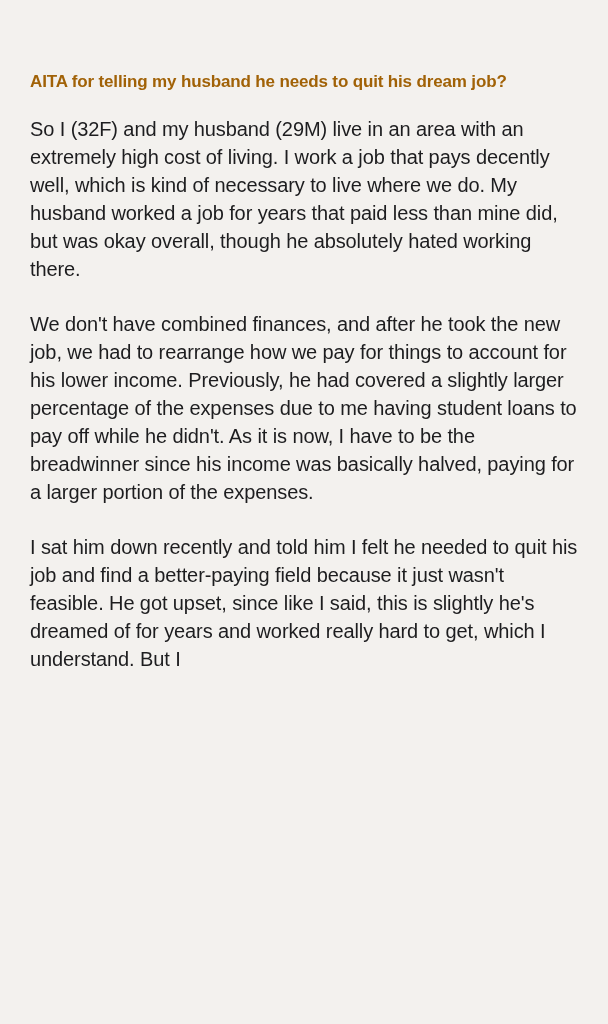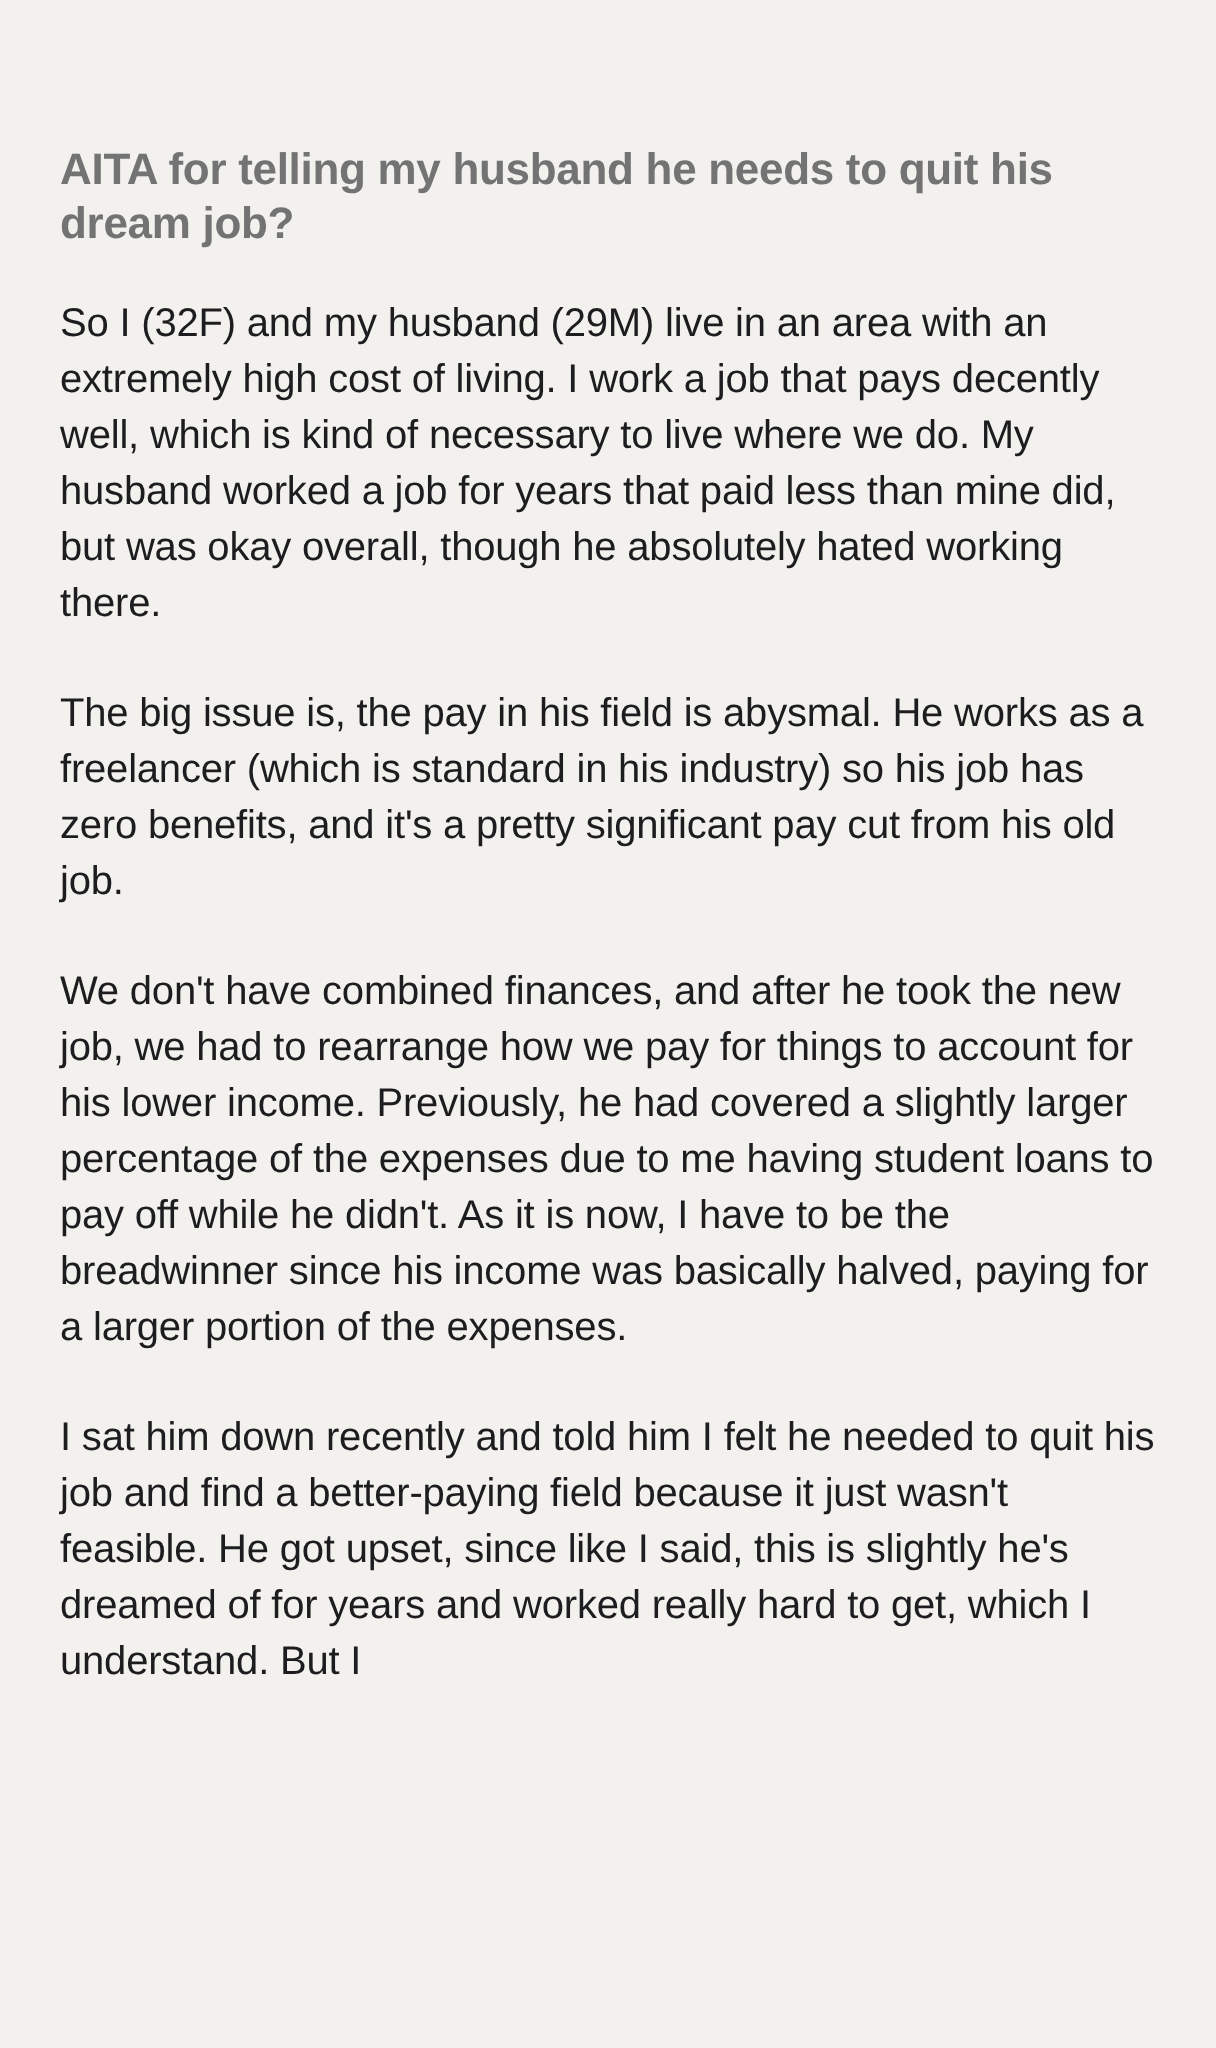--- a/index.html
+++ b/index.html
@@ -17,24 +17,24 @@
     position: relative;
     width: 608px;
     height: 1024px;
     background: #f3f1ee;
     box-sizing: border-box;
     padding: 0 30px;
   }
   .post-title {
     margin: 0;
     padding-top: 72px;
-    font-size: 22px;
+    font-size: 17px;
     line-height: 1.22;
     font-weight: bold;
-    color: #737373;
+    color: #a16207;
     letter-spacing: -0.15px;
   }
   .post-body {
     margin-top: 22px;
   }
   .para {
     margin: 0 0 27px 0;
     font-size: 20px;
     line-height: 1.40;
     color: #1d1d1f;
@@ -51,18 +51,17 @@
     height: 0;
   }
 </style>
 </head>
 <body>
 
 <div class="page">
   <h1 class="post-title">AITA for telling my husband he needs to quit his dream job?</h1>
   <div class="post-body">
     <p class="para">So I (32F) and my husband (29M) live in an area with an extremely high cost of living. I work a job that pays decently well, which is kind of necessary to live where we do. My husband worked a job for years that paid less than mine did, but was okay overall, though he absolutely hated working there.</p>
-    <p class="para">The big issue is, the pay in his field is abysmal. He works as a freelancer (which is standard in his industry) so his job has zero benefits, and it's a pretty significant pay cut from his old job.</p>
     <p class="para">We don't have combined finances, and after he took the new job, we had to rearrange how we pay for things to account for his lower income. Previously, he had covered a slightly larger percentage of the expenses due to me having student loans to pay off while he didn't. As it is now, I have to be the breadwinner since his income was basically halved, paying for a larger portion of the expenses.</p>
     <p class="para">I sat him down recently and told him I felt he needed to quit his job and find a better-paying field because it just wasn't feasible. He got upset, since like I said, this is slightly he's dreamed of for years and worked really hard to get, which I understand. But I</p>
   </div>
   <div class="clip-bottom"></div>
 </div>
 
 </body></html>

